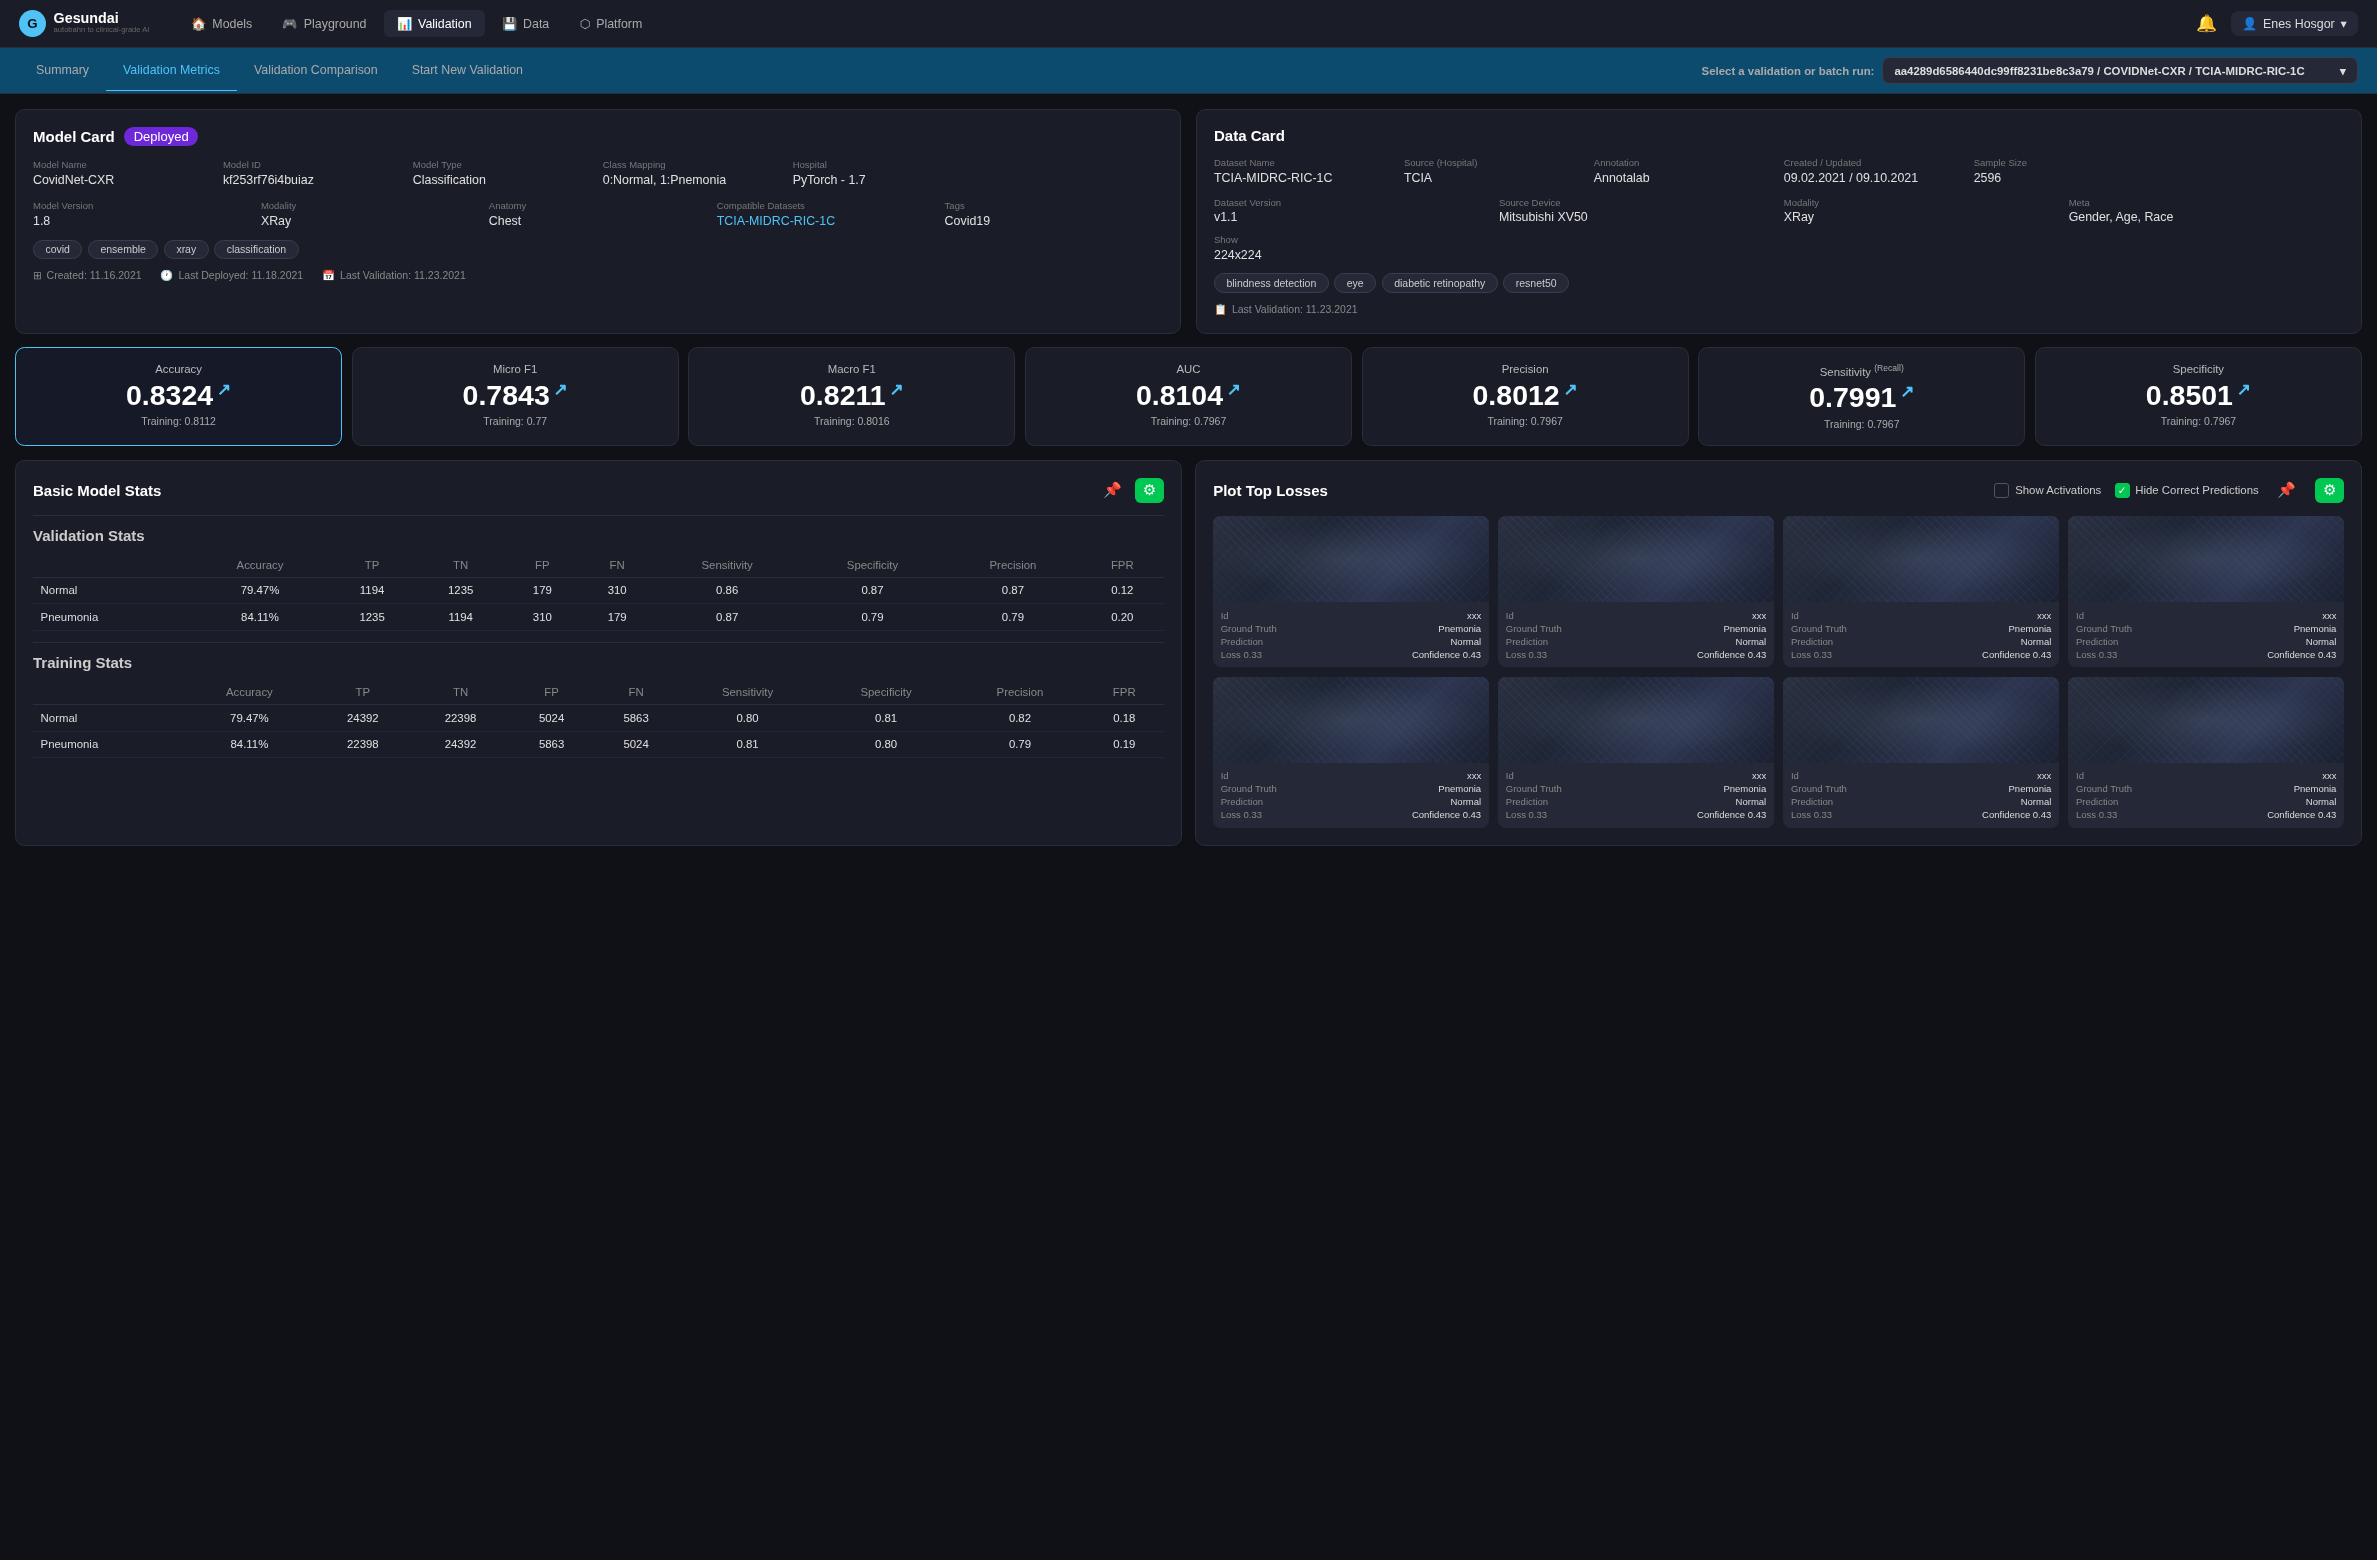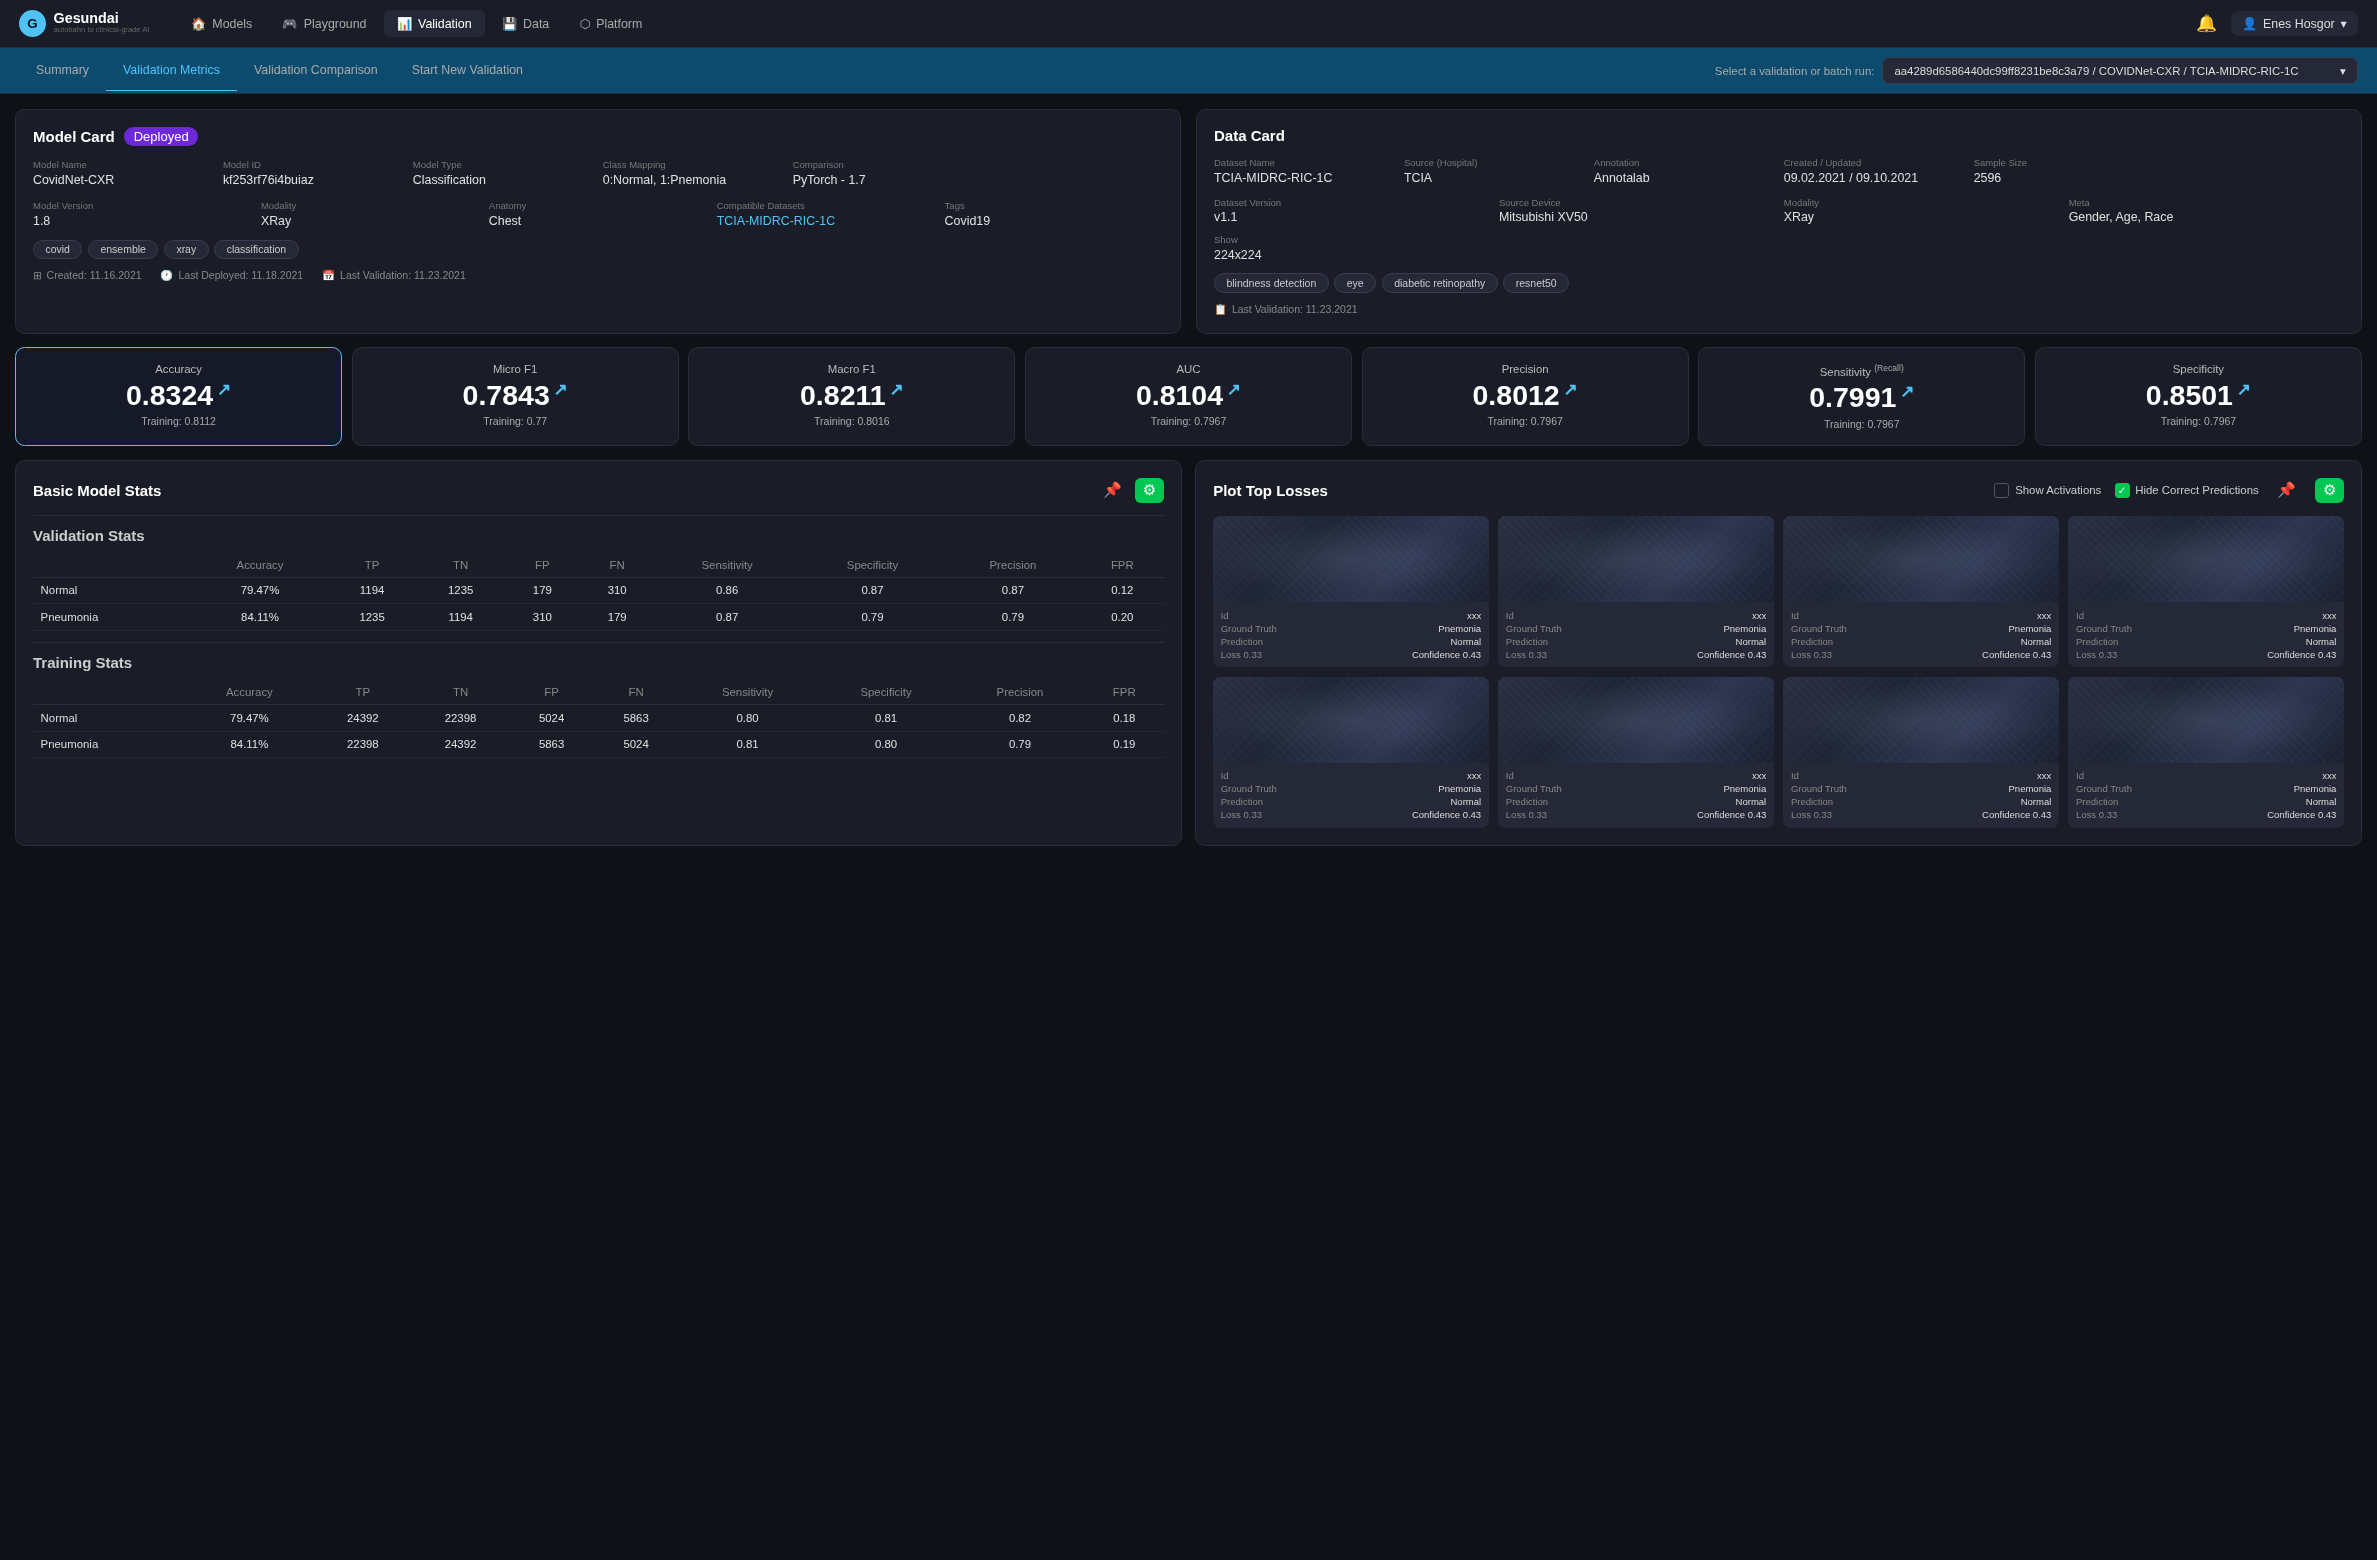--- a/index.html
+++ b/index.html
@@ -144,21 +144,21 @@
   </div>
 </nav>
 
 <div class="tabs-bar">
   <div class="tabs">
     <div class="tab">Summary</div>
     <div class="tab active">Validation Metrics</div>
     <div class="tab">Validation Comparison</div>
     <div class="tab">Start New Validation</div>
   </div>
-  <div style="display:flex;align-items:center;">
+  <div style="display:flex;align-items:center;font-weight:bold;">
     <span class="select-label">Select a validation or batch run:</span>
     <div class="batch-select">
       <span>aa4289d6586440dc99ff8231be8c3a79 / COVIDNet-CXR / TCIA-MIDRC-RIC-1C</span>
       <span>▾</span>
     </div>
   </div>
 </div>
 
 <div class="main">
 
@@ -180,21 +180,21 @@
         </div>
         <div class="info-field">
           <span class="info-label">Model Type</span>
           <span class="info-value">Classification</span>
         </div>
         <div class="info-field">
           <span class="info-label">Class Mapping</span>
           <span class="info-value">0:Normal, 1:Pnemonia</span>
         </div>
         <div class="info-field">
-          <span class="info-label">Comparison</span>
+          <span class="info-label">Hospital</span>
           <span class="info-value">PyTorch - 1.7</span>
         </div>
       </div>
       <div class="info-row2">
         <div class="info-field">
           <span class="info-label">Model Version</span>
           <span class="info-value">1.8</span>
         </div>
         <div class="info-field">
           <span class="info-label">Modality</span>

